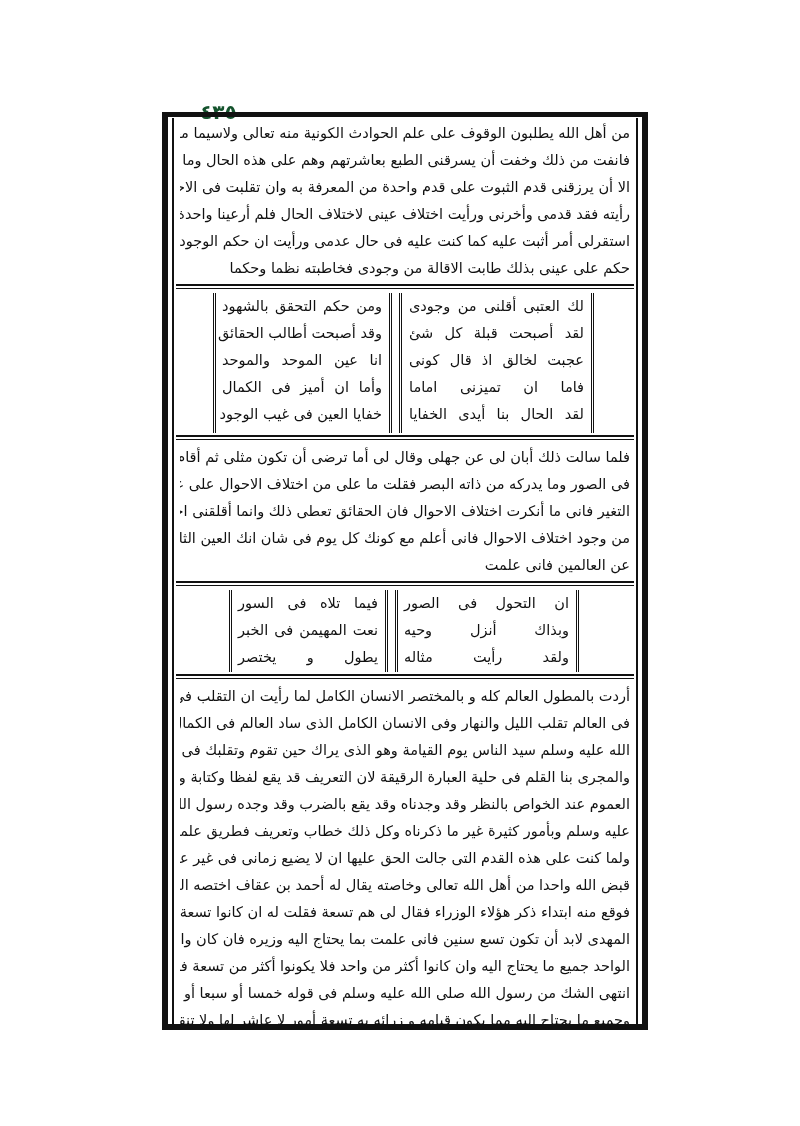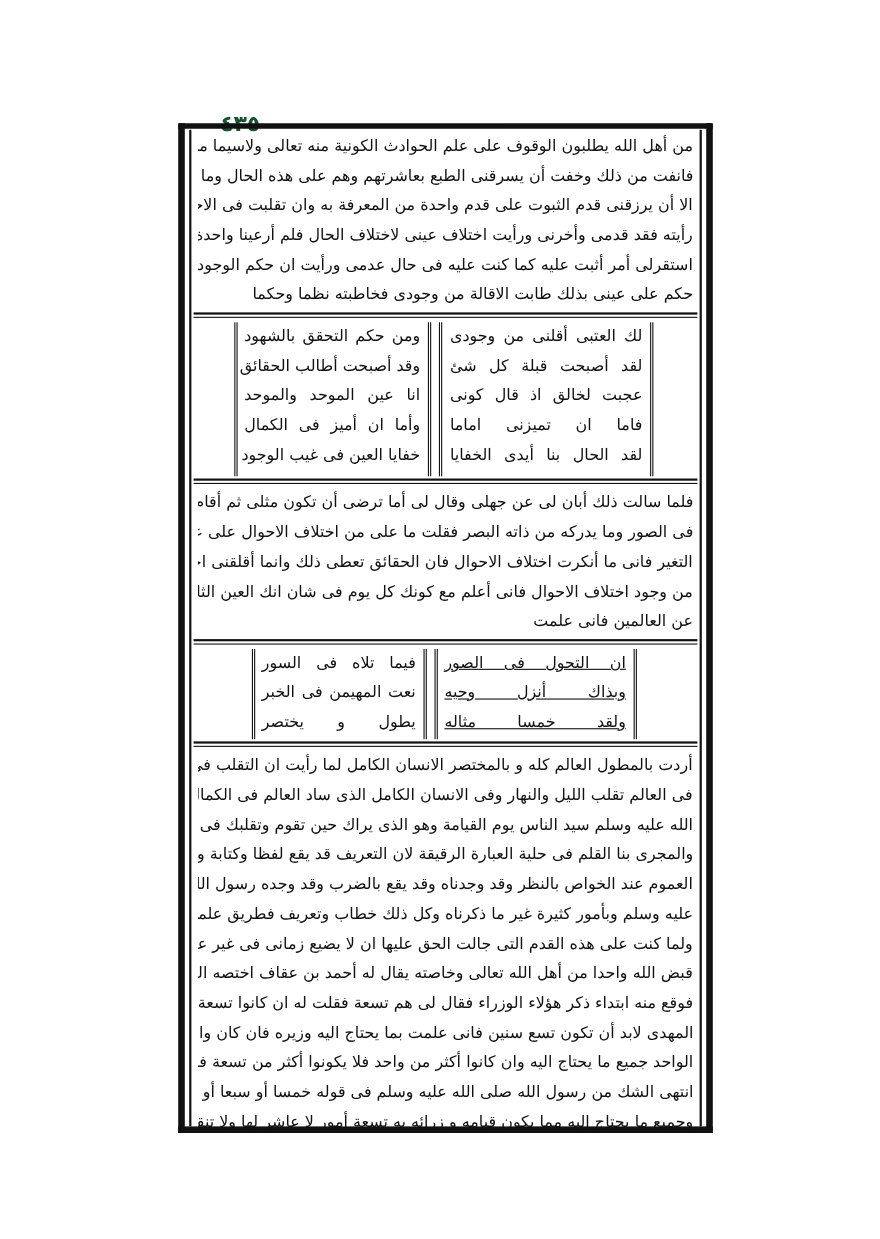--- a/index.html
+++ b/index.html
@@ -203,24 +203,24 @@
       <span class="line">فى الصور وما يدركه من ذاته البصر فقلت ما على من اختلاف الاحوال على عين ثابتة لا تقبل</span>
       <span class="line">التغير فانى ما أنكرت اختلاف الاحوال فان الحقائق تعطى ذلك وانما أقلقنى اختلاف العين</span>
       <span class="line">من وجود اختلاف الاحوال فانى أعلم مع كونك كل يوم فى شان انك العين الثابتة فى الغنى</span>
       <span class="line last">عن العالمين فانى علمت</span>
     </div>
 
     <div class="sep"></div>
 
     <div class="poem" style="height:82px;">
       <div class="bar" style="right:55px; height:82px;"></div>
-      <div class="col" style="right:65px; width:165px;text-decoration:underline;">
+      <div class="col" style="right:65px; width:165px;">
         <span class="line">ان التحول فى الصور</span>
         <span class="line">وبذاك أنزل وحيه</span>
-        <span class="line">ولقد خمسا مثاله</span>
+        <span class="line">ولقد رأيت مثاله</span>
       </div>
       <div class="bar" style="right:236px; height:82px;"></div>
       <div class="bar" style="right:246px; height:82px;"></div>
       <div class="col" style="right:256px; width:140px;">
         <span class="line">فيما تلاه فى السور</span>
         <span class="line">نعت المهيمن فى الخبر</span>
         <span class="line">يطول و يختصر</span>
       </div>
       <div class="bar" style="right:402px; height:82px;"></div>
     </div>

